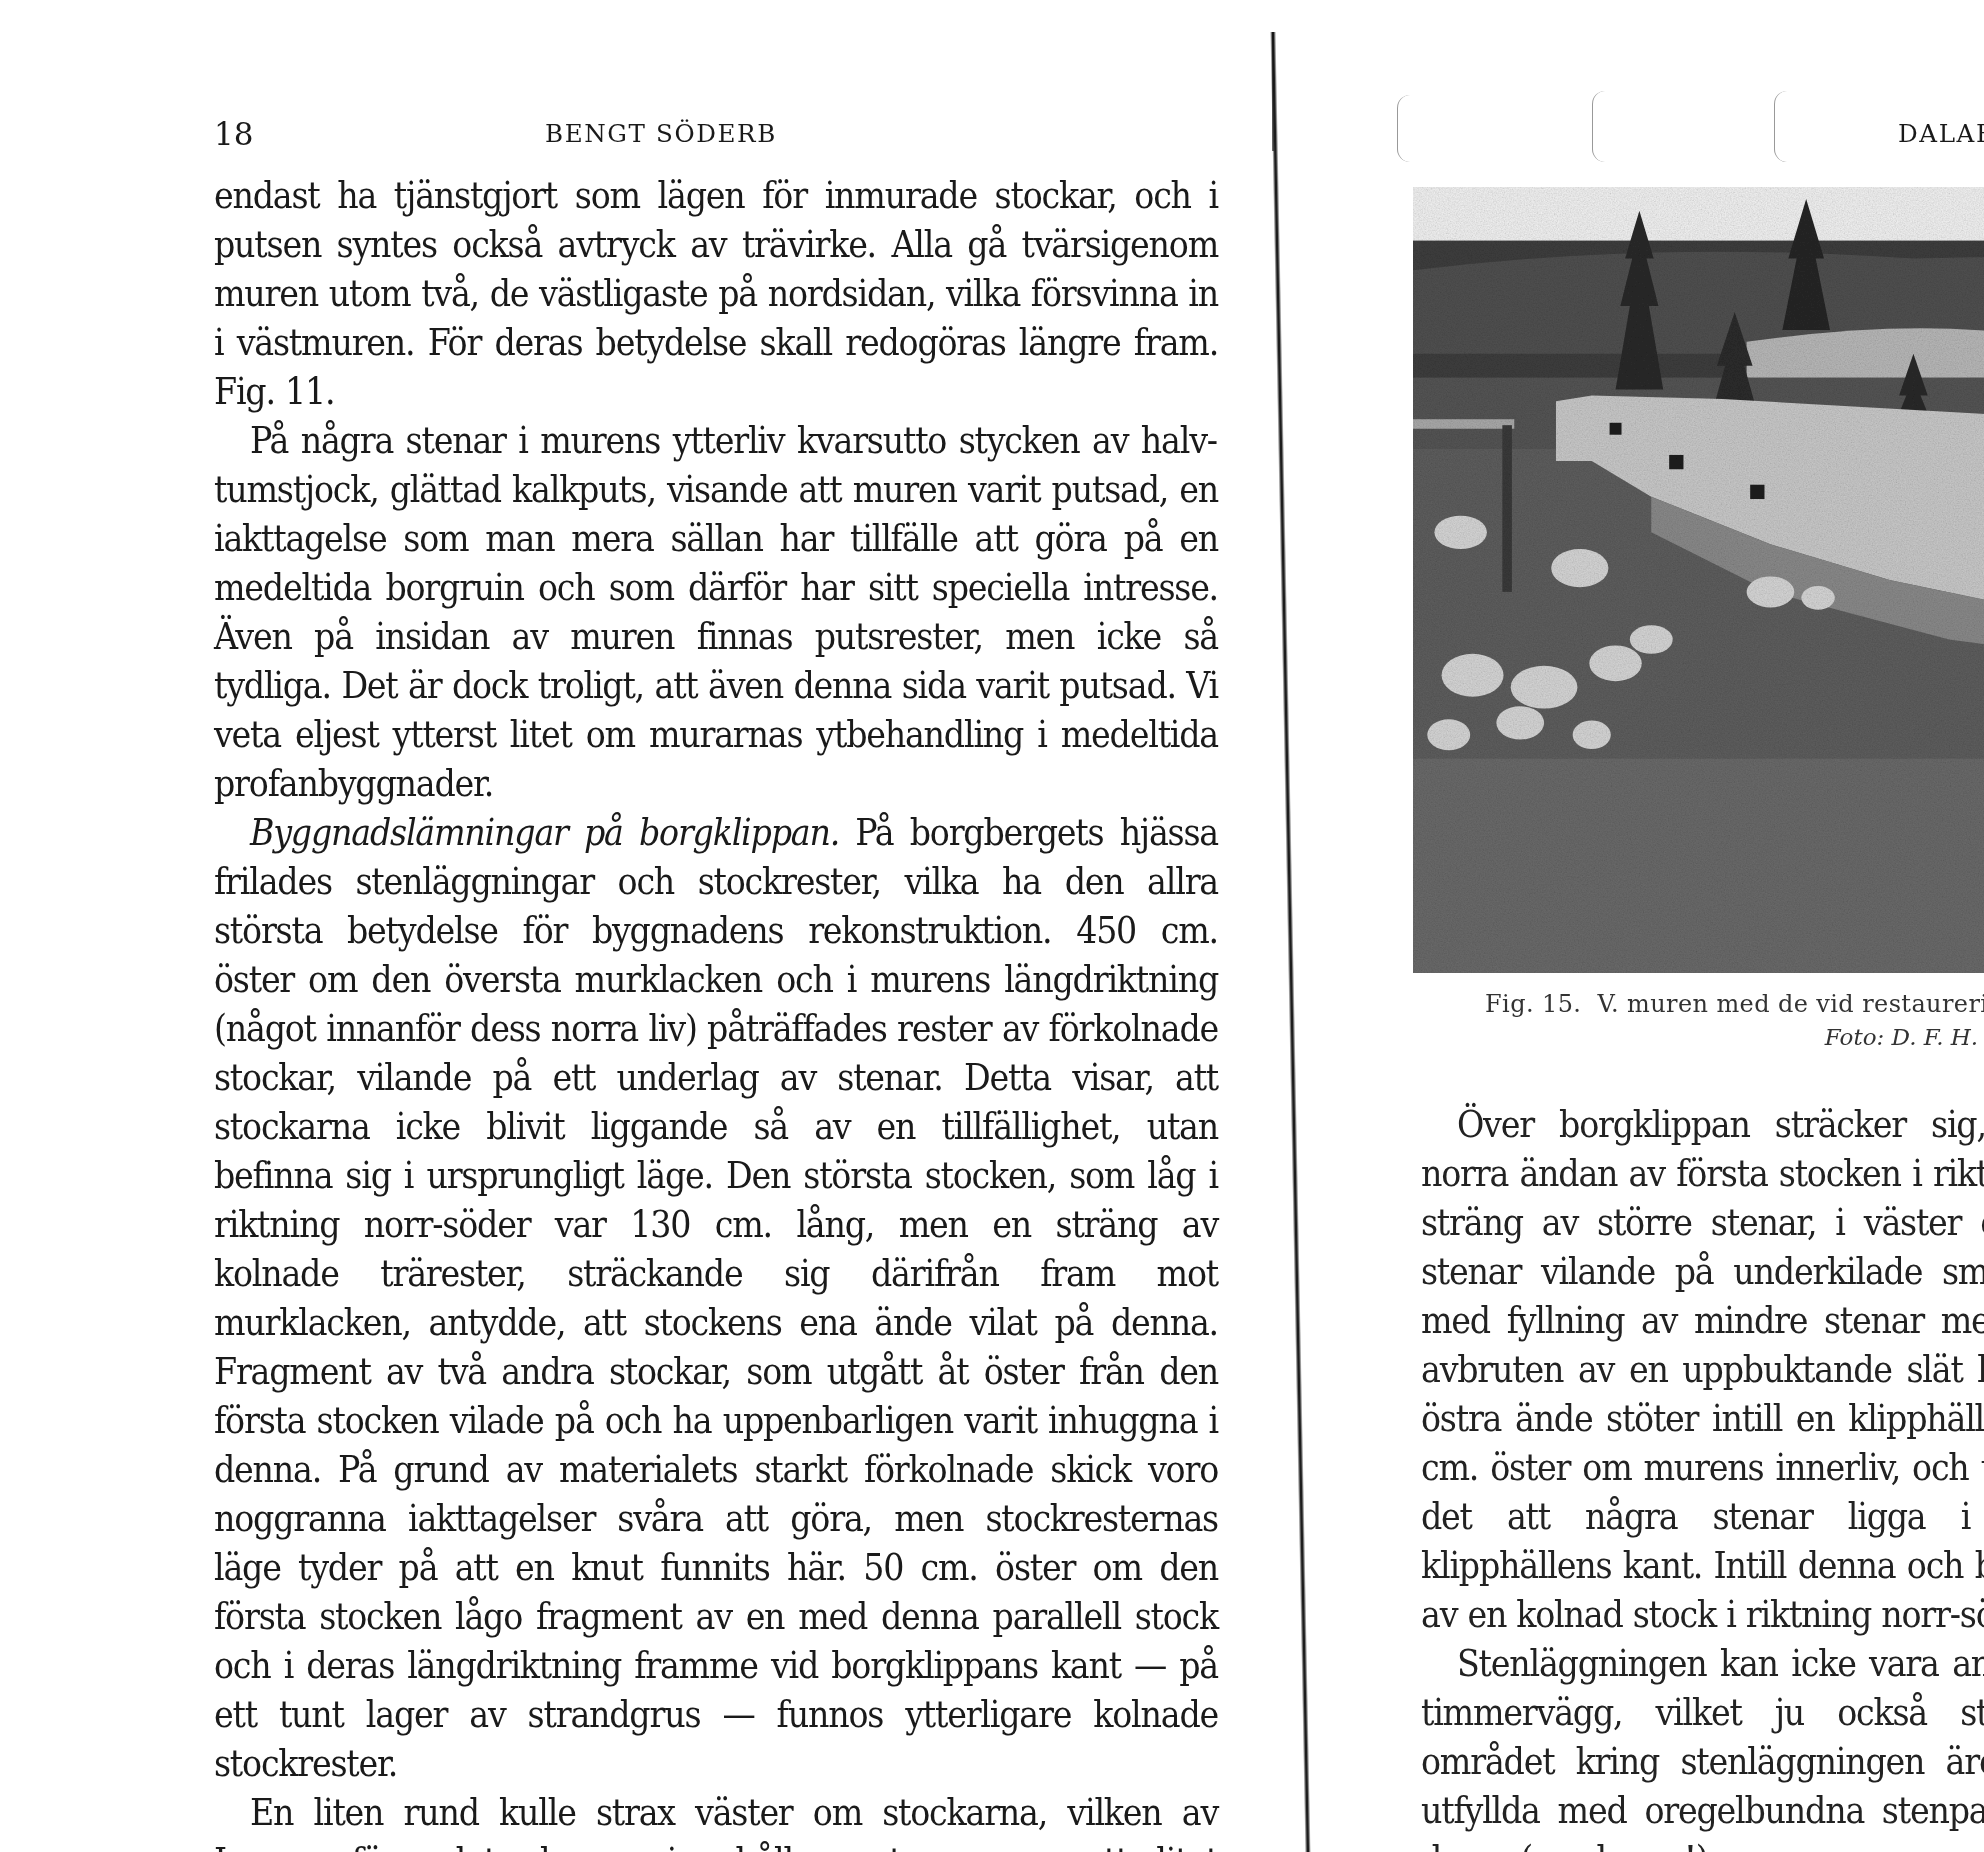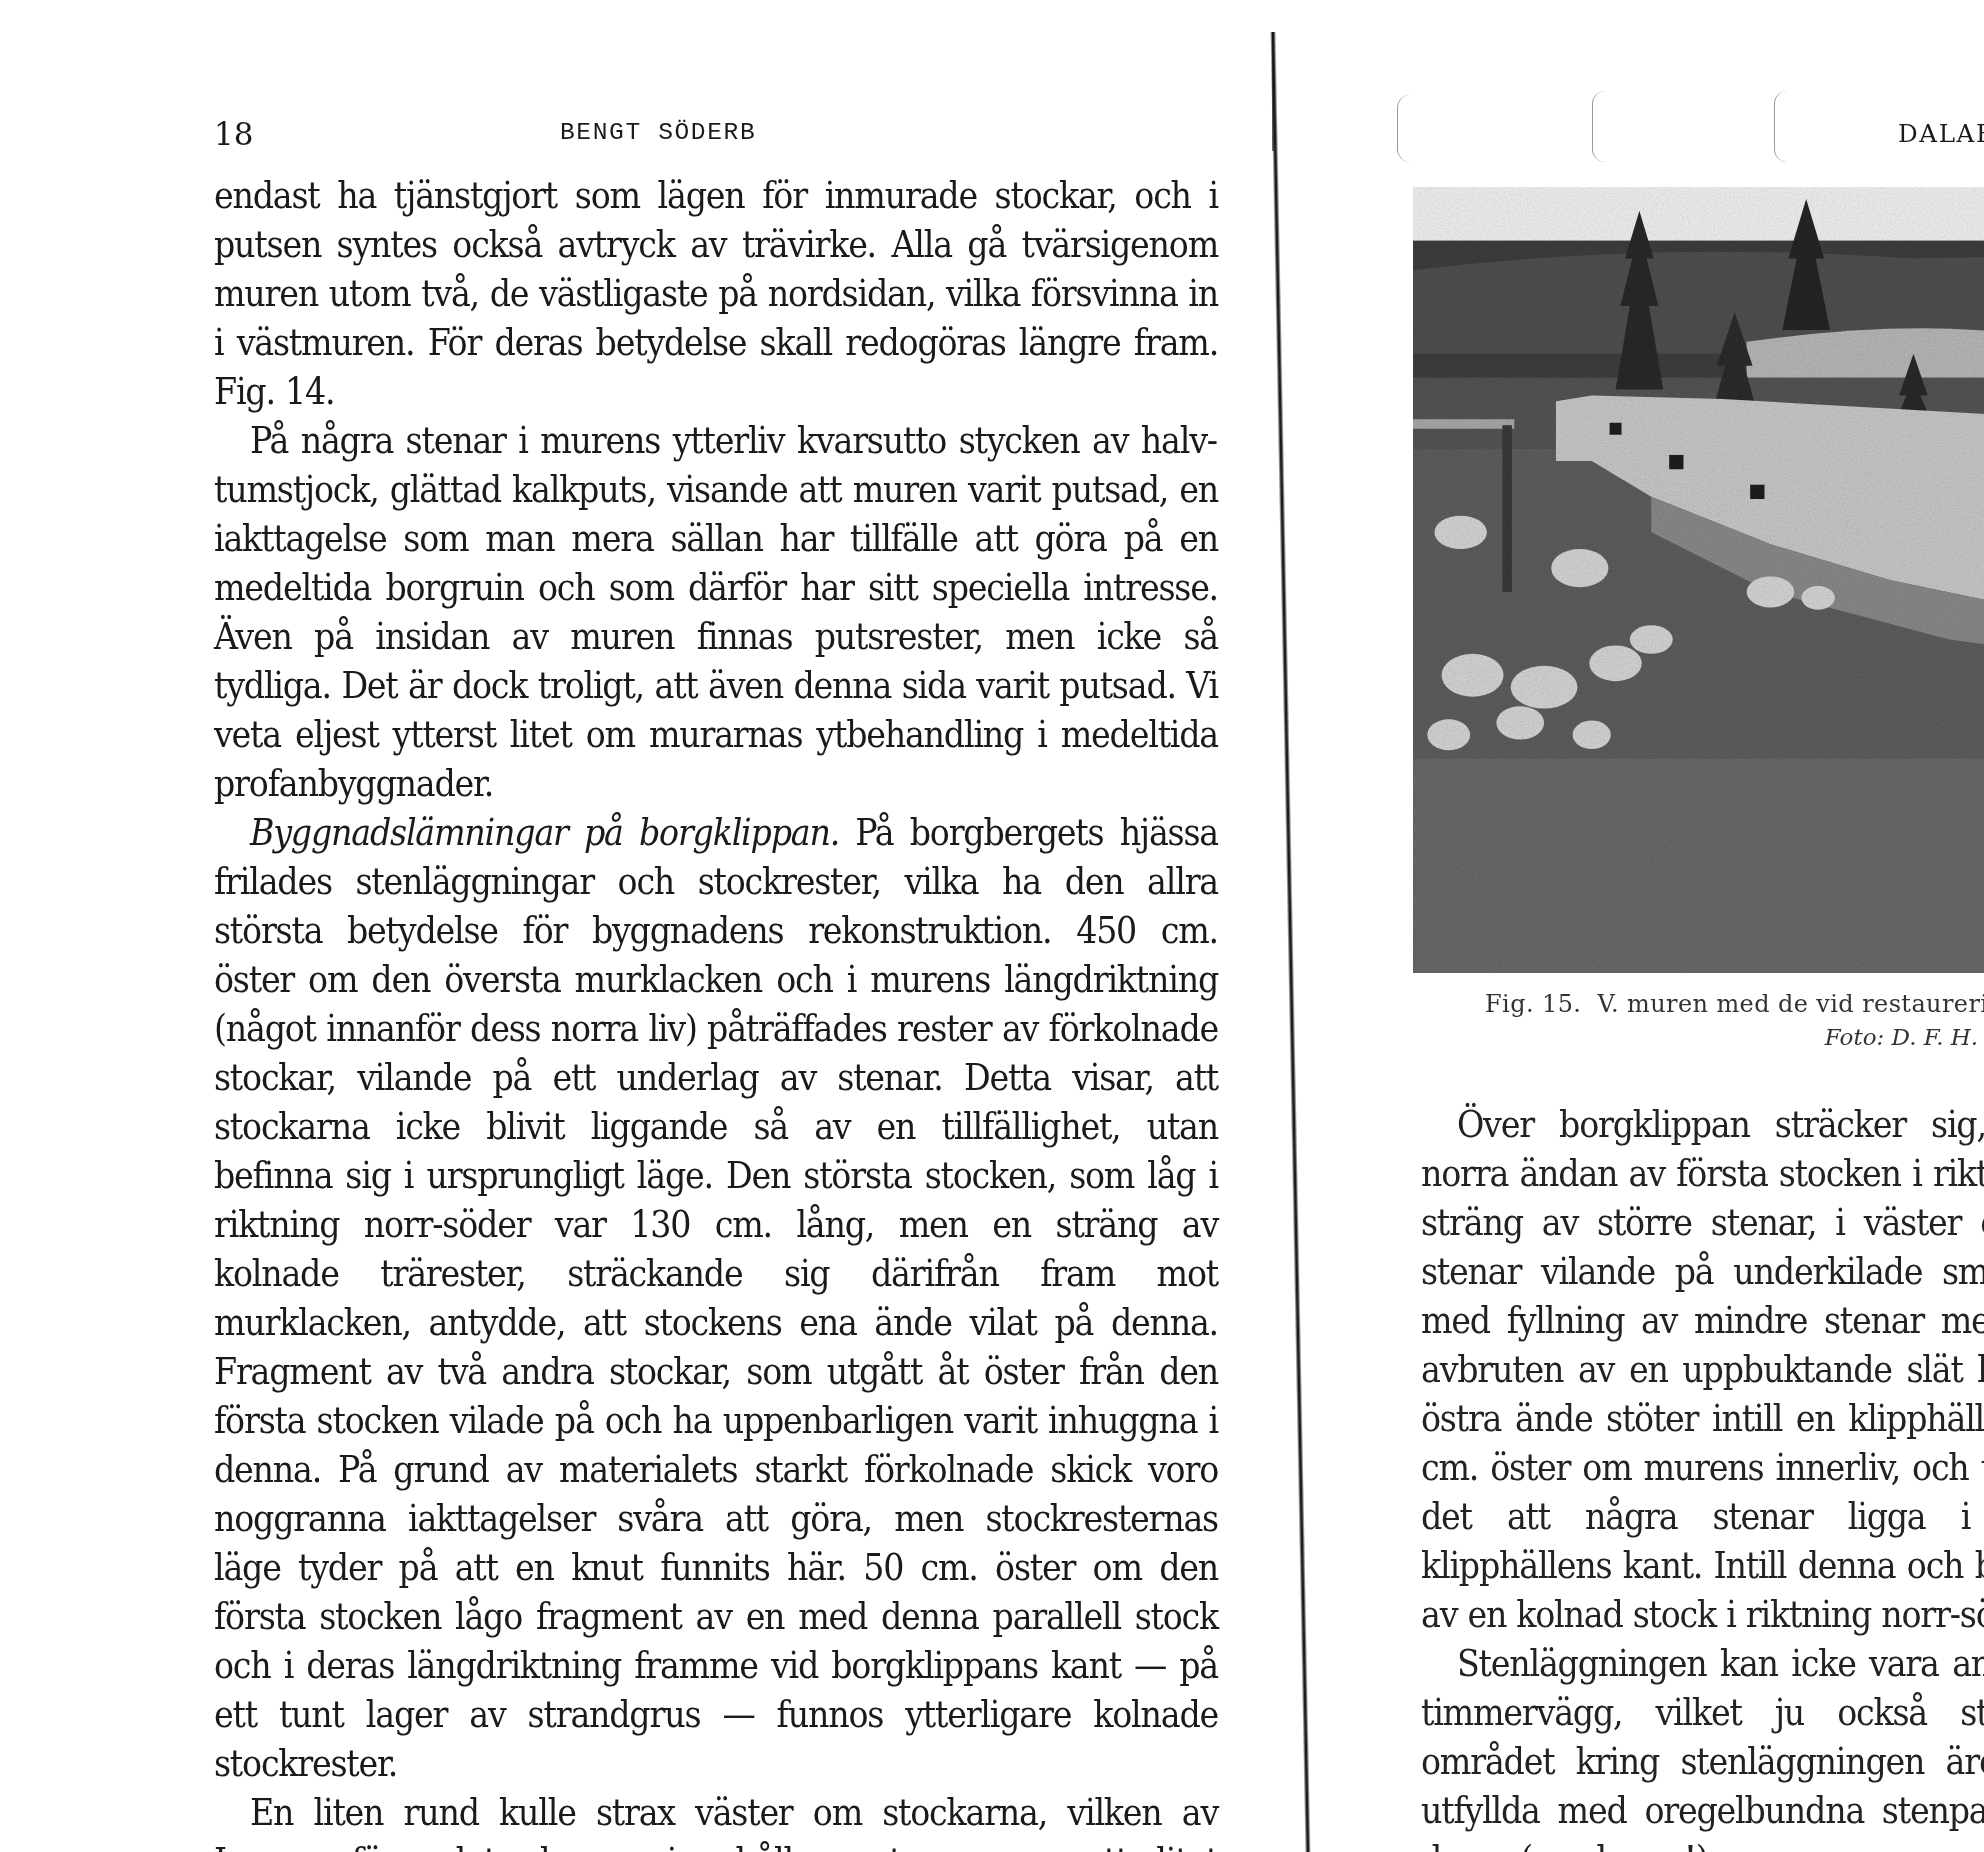--- a/index.html
+++ b/index.html
@@ -5,21 +5,21 @@
   html, body { margin: 0; padding: 0; background: #ffffff; }
   body { width: 2551px; height: 1852px; position: relative; overflow: hidden; font-family: "DejaVu Serif", "Liberation Serif", serif; color: #1a1a1a; }
   .page { position: absolute; top: 0; height: 1852px; padding-left: 20px; }
   .page-left { left: 0; width: 1282px; }
   .page-right { left: 1282px; width: 1269px; }
   .gutter { position: absolute; left: 1270px; top: 32px; width: 5.6px; height: 1821px; background: linear-gradient(to right, rgba(0,0,0,0), #111 40%, #111 60%, rgba(0,0,0,0)); transform: skewX(1.1deg); transform-origin: top; opacity: 0.95; }
   .gutter-top { position: absolute; left: 1272px; top: 32px; width: 2.4px; height: 119px; background: #333; opacity: .7; }
   .running-head { position: absolute; top: 119px; font-size: 24.6px; letter-spacing: 1.6px; font-family: "DejaVu Serif", serif; }
   .folio { position: absolute; top: 116px; font-size: 31px; }
   .left-folio { left: 214px; }
-  .left-head { left: 560px; font-family: Liberation Mono, monospace; }
+  .left-head { left: 545px; }
   .right-head { left: 1878px; margin-left: 20px; }
   .text-block { position: absolute; font-size: 37px; line-height: 49px; text-align: justify; font-family: "DejaVu Serif", serif; font-stretch: condensed; }
   .text-block p { margin: 0; }
   .text-block p.indent { text-indent: 36px; }
   .left-text { left: 214px; top: 171px; width: 1004px; letter-spacing: -1.2px; word-spacing: 0.8px; }
   .right-text { left: 1421px; top: 1100px; width: 977px; letter-spacing: -1.2px; word-spacing: 0.8px; color: #222; }
   em { }
   .photo { position: absolute; left: 1413px; top: 187px; width: 977px; height: 786px; overflow: hidden; background: #6a6a6a; }
   .photo svg { display: block; width: 100%; height: 100%; }
   .caption { position: absolute; left: 1429px; top: 988px; width: 945px; text-align: center; font-size: 24px; line-height: 32px; color: #333; letter-spacing: 0.4px; }
@@ -27,21 +27,21 @@
   .mark { position: absolute; border-left: 1.6px solid #999; border-radius: 24px 0 0 24px; }
 </style>
 </head>
 <body>
 
 <div class="page page-left">
   <span class="folio left-folio">18</span>
   <span class="running-head left-head">BENGT SÖDERB</span>
   <div class="mark" style="left:1397px;top:95px;width:12px;height:67px;"></div>
   <div class="text-block left-text" id="left-text">
-      <p><span>endast ha tjänstgjort som lägen för inmurade stockar, och i putsen syntes också avtryck av trävirke. Alla gå tvärsigenom muren utom två, de västligaste på nordsidan, vilka försvinna in i väst­muren. För deras betydelse skall redogöras längre fram. Fig. 14.</span></p>
+      <p><span>endast ha tjänstgjort som lägen för inmurade stockar, och i putsen syntes också avtryck av trävirke. Alla gå tvärsigenom muren utom två, de västligaste på nordsidan, vilka försvinna in i väst­muren. För deras betydelse skall redogöras längre fram. Fig. 11.</span></p>
       <p class="indent"><span>På några stenar i murens ytterliv kvarsutto stycken av halv­tumstjock, glättad kalkputs, visande att muren varit putsad, en iakttagelse som man mera sällan har tillfälle att göra på en medel­tida borgruin och som därför har sitt speciella intresse. Även på insidan av muren finnas putsrester, men icke så tydliga. Det är dock troligt, att även denna sida varit putsad. Vi veta eljest ytterst litet om murarnas ytbehandling i medeltida profanbygg­nader.</span></p>
       <p class="indent"><em>Byggnadslämningar på borgklippan.</em><span> På borgbergets hjässa frila­des stenläggningar och stockrester, vilka ha den allra största betydelse för byggnadens rekonstruktion. 450 cm. öster om den översta murklacken och i murens längdriktning (något innanför dess norra liv) påträffades rester av förkolnade stockar, vilande på ett underlag av stenar. Detta visar, att stockarna icke blivit liggande så av en tillfällighet, utan befinna sig i ursprungligt läge. Den största stocken, som låg i riktning norr-söder var 130 cm. lång, men en sträng av kolnade trärester, sträckande sig därifrån fram mot murklacken, antydde, att stockens ena ände vilat på denna. Fragment av två andra stockar, som utgått åt öster från den första stocken vilade på och ha uppenbarligen varit inhuggna i denna. På grund av materialets starkt förkolnade skick voro noggranna iakttagelser svåra att göra, men stockresternas läge tyder på att en knut funnits här. 50 cm. öster om den första stocken lågo fragment av en med denna parallell stock och i deras längdriktning framme vid borgklippans kant — på ett tunt lager av strandgrus — funnos ytterligare kolnade stockrester.</span></p>
       <p class="indent"><span>En liten rund kulle strax väster om stockarna, vilken av Larsen förmodats kunna innehålla resterna av »ett litet rundtorn», genomgrävdes och befanns bestå uteslutande av starkt lerhaltig jord. I dess botten, direkt på berget, lågo kolnade trärester. Deras läge var mittför murens västra liv, men de voro ganska obetydliga och kunde icke följas ned mot muren som resterna av den första stocken.</span></p>
     </div>
 </div>
 
 <div class="gutter-top"></div>
 <div class="gutter"></div>
 
 <div class="page page-right">

